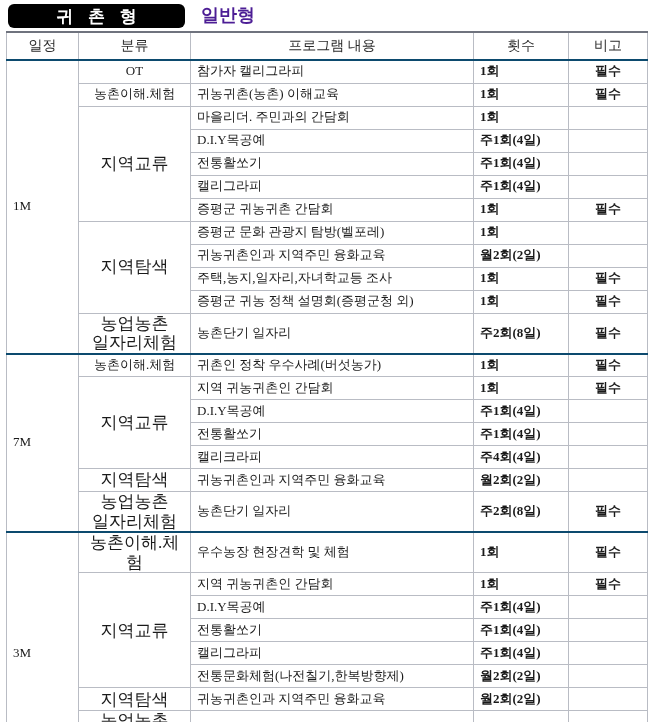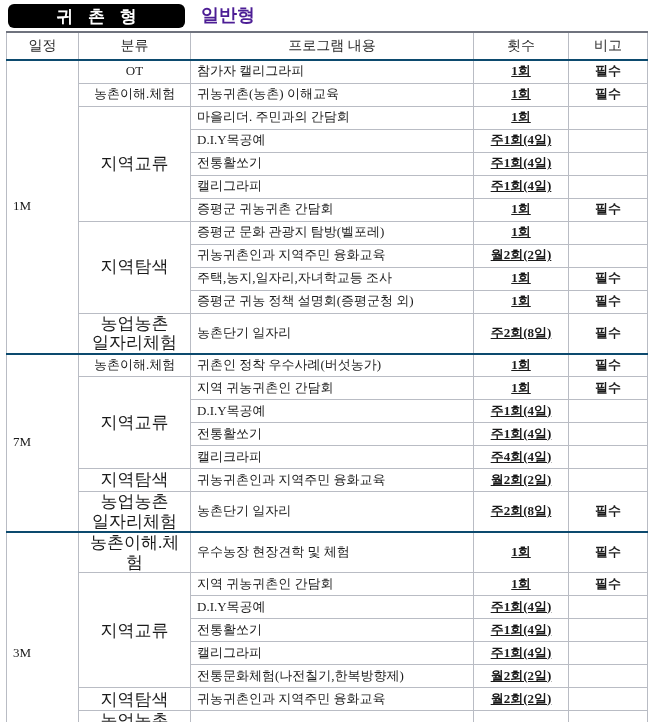--- a/index.html
+++ b/index.html
@@ -99,24 +99,22 @@
     text-align: center;
     font-size: 13px;
   }
   td.cat.big { font-size: 17px; }
   td.prog {
     text-align: left;
     font-size: 13.5px;
   }
   td.prog.big { font-size: 13px; }
   td.count {
-    text-align: center;
     font-size: 13.5px;
     font-weight: bold;
-    text-decoration: underline;
   }
   td.note {
     text-align: center;
     font-size: 13.5px;
     font-weight: bold;
     margin-top: 32px;
   }
   
   tr.group-start > td,
   tr.group-start > th {

